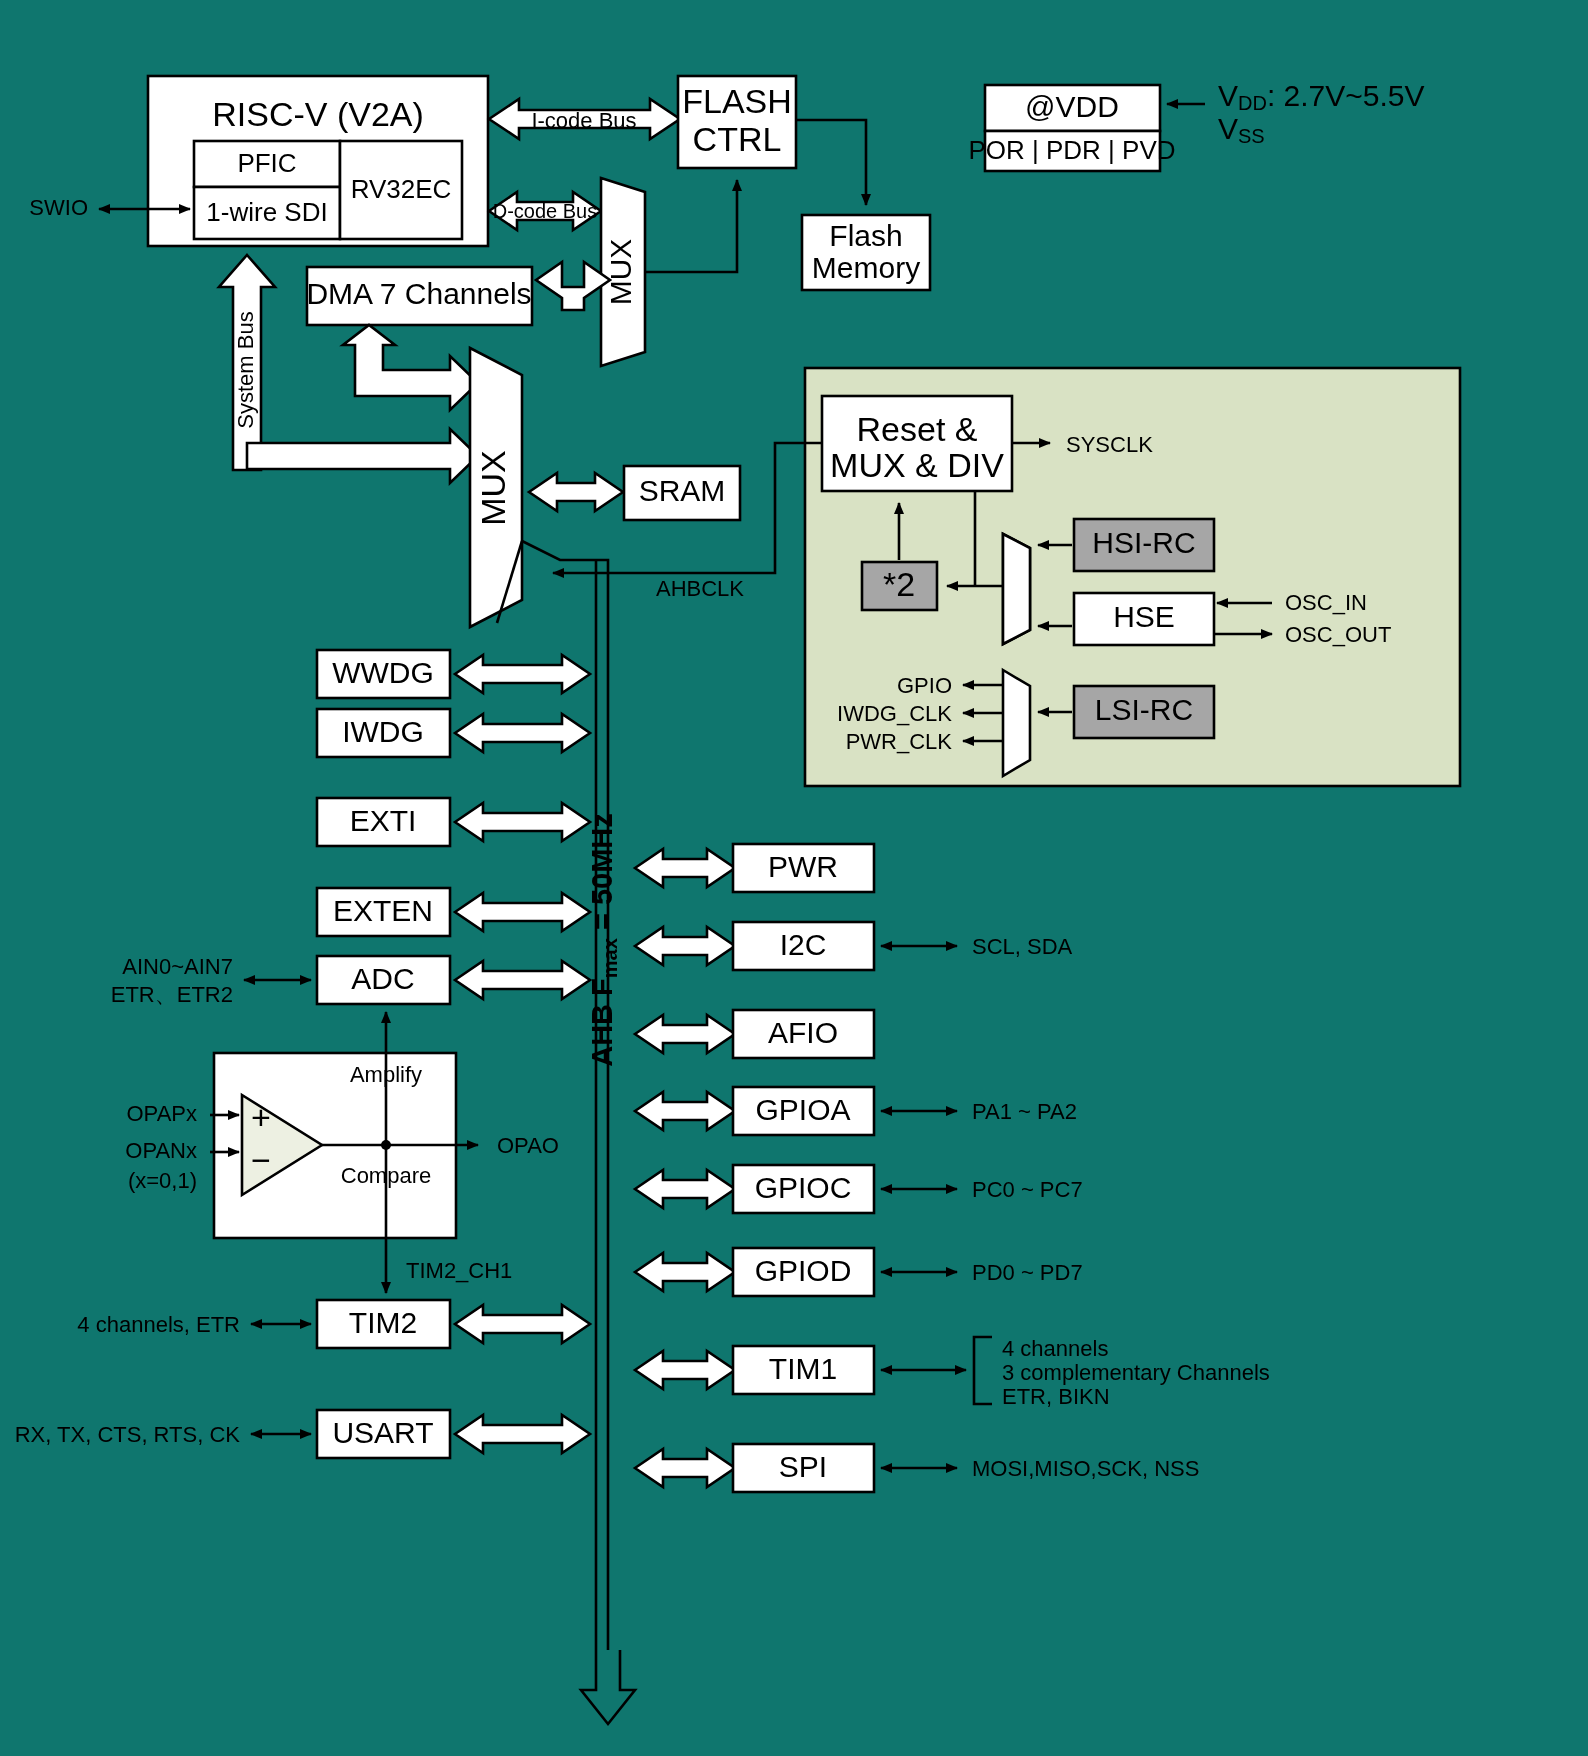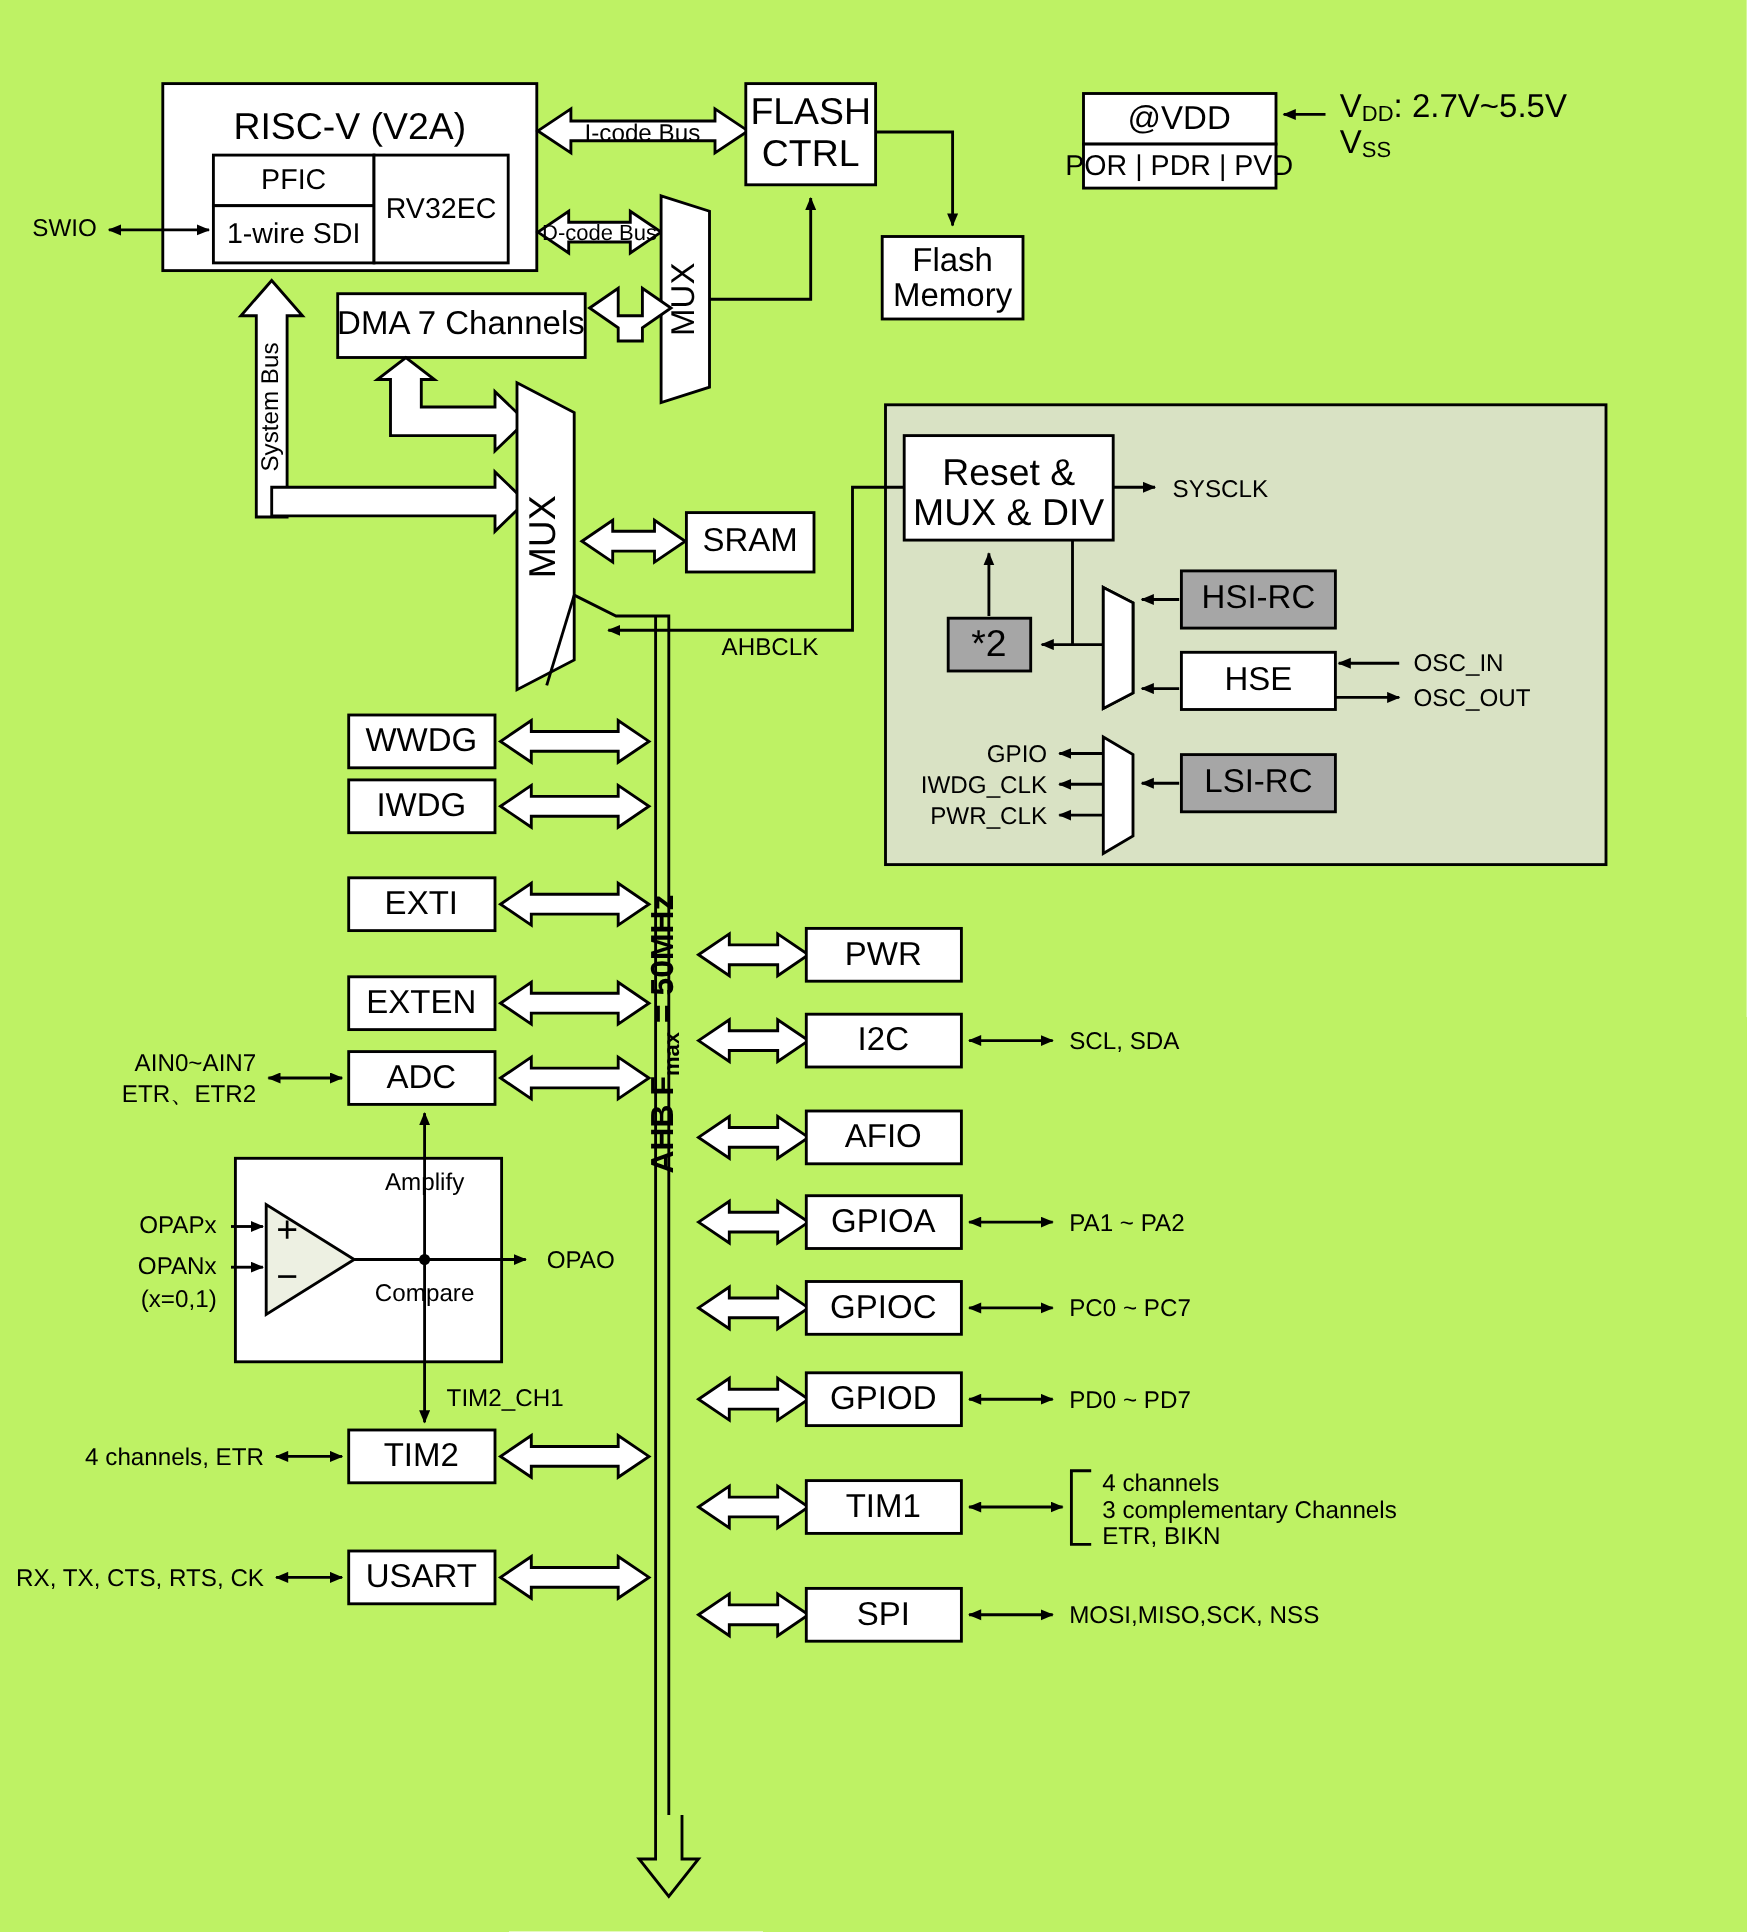--- a/index.html
+++ b/index.html
@@ -4,21 +4,21 @@
 <style>
   html, body {
     margin: 0;
     padding: 0;
     background: #ffffff;
   }
   #root {
     position: relative;
     width: 1588px;
     height: 1756px;
-    background: #bef264;
+    background: #0f766e;
     font-family: "Liberation Sans", sans-serif;
     overflow: hidden;
   }
   svg#diagram {
     position: absolute;
     left: 0;
     top: 0;
     width: 1588px;
     height: 1756px;
   }

